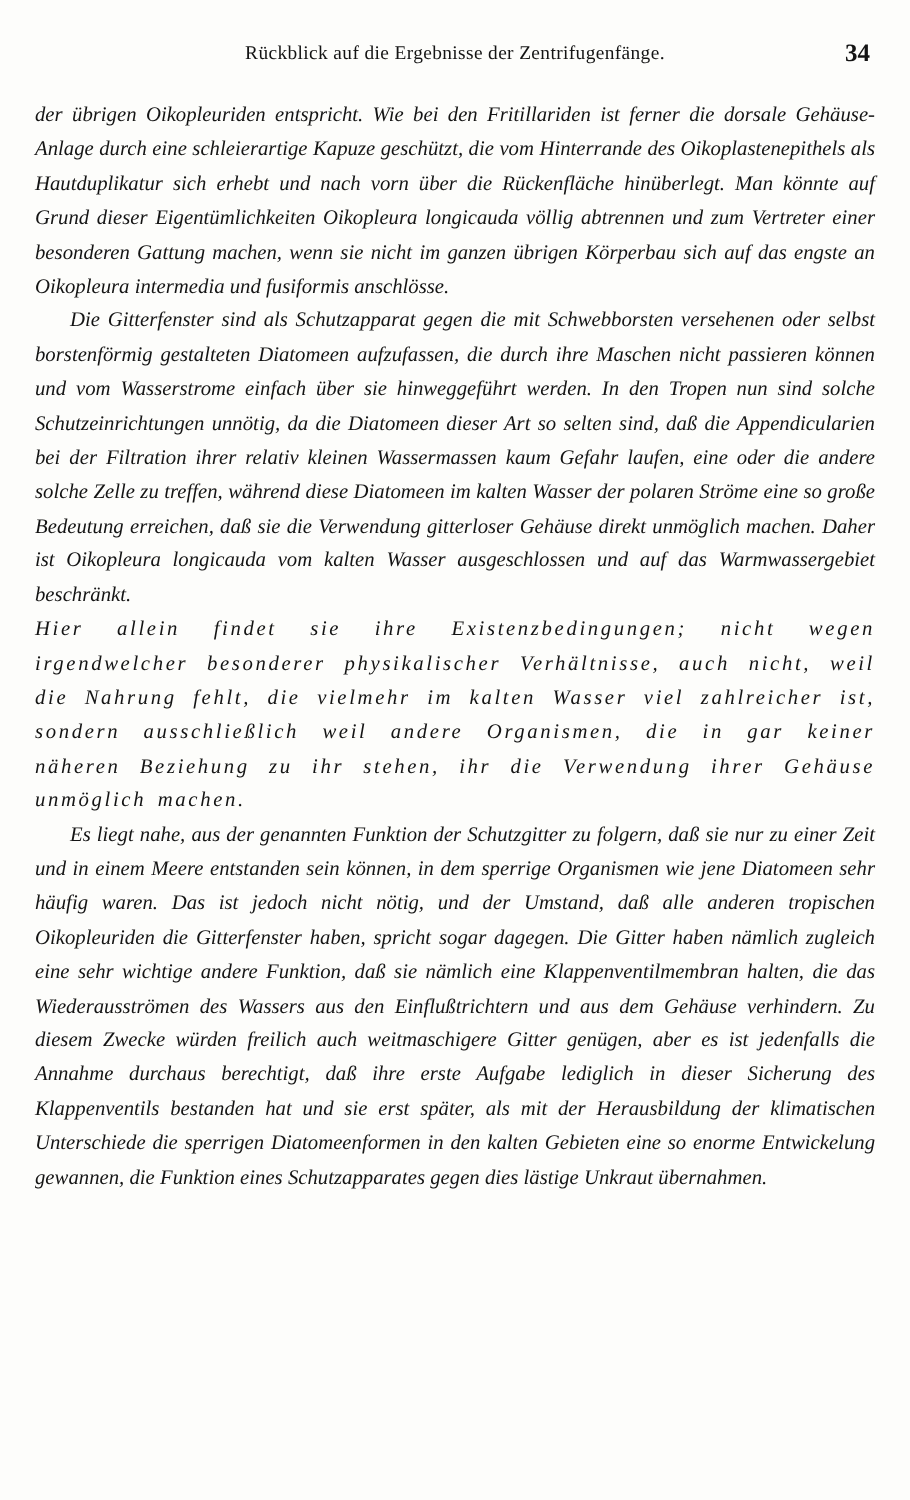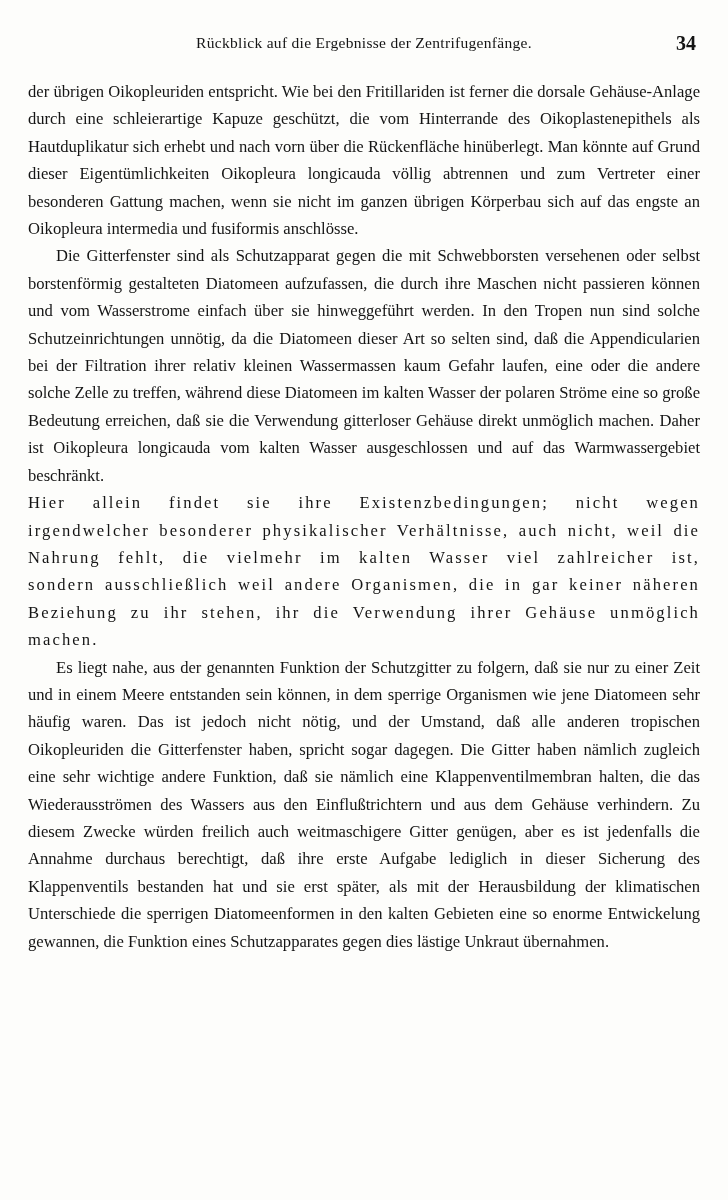--- a/index.html
+++ b/index.html
@@ -67,20 +67,21 @@
     text-indent: 28px;
   }
   .body-text p.spaced {
     letter-spacing: 2.1px;
     word-spacing: 3px;
   }
   
   .body-text p {
     -webkit-hyphens: none;
     hyphens: none;
+    font-style: italic;
   }
 </style>
 </head>
 <body>
 
 <div class="page">
 
   <div class="header">
     <div class="running-head">Rückblick auf die Ergebnisse der Zentrifugenfänge.</div>
     <div class="folio">34</div>

